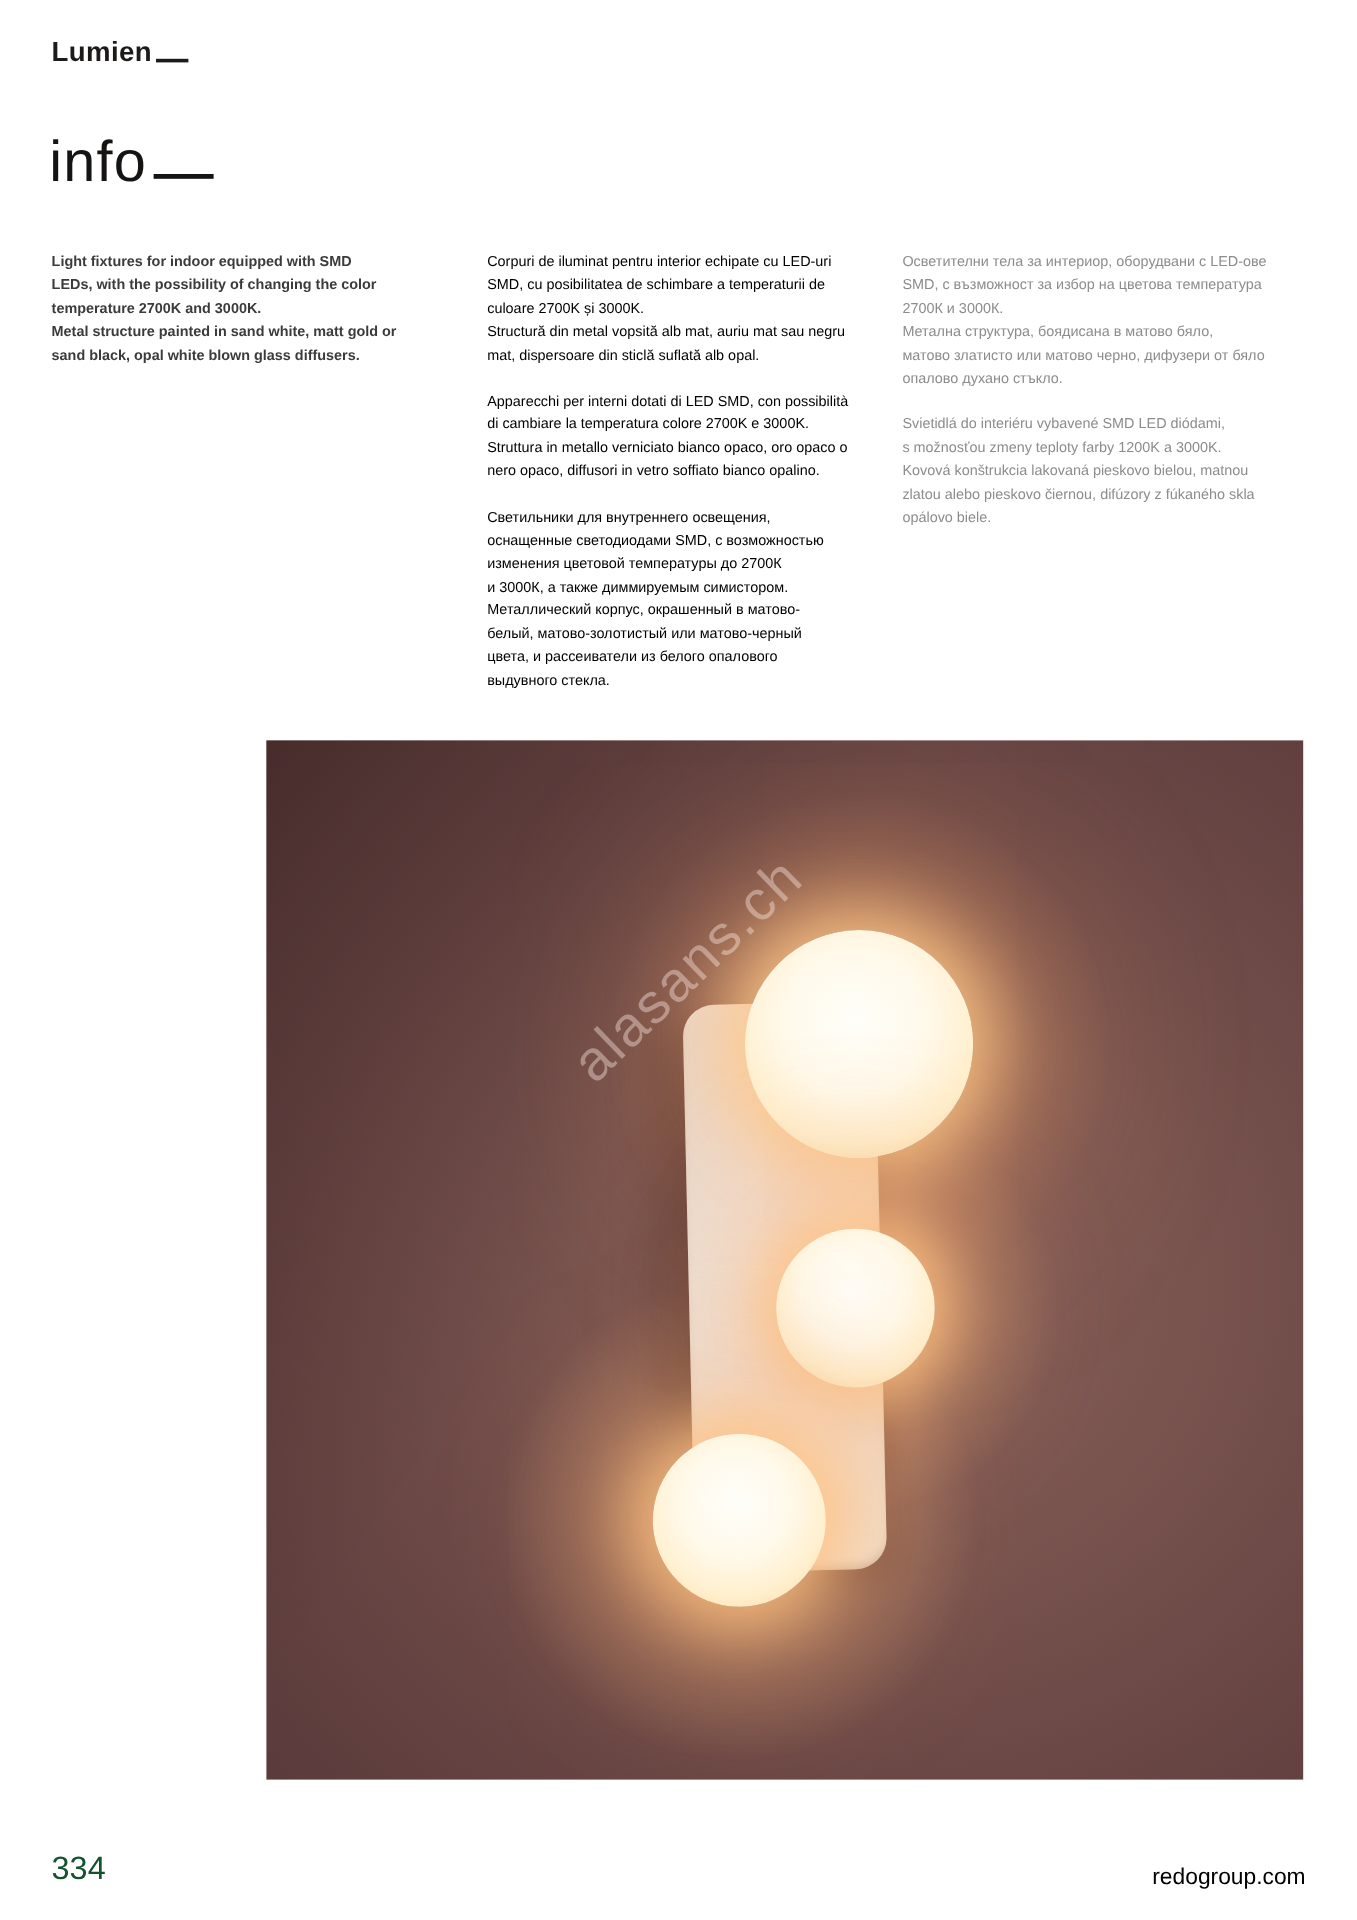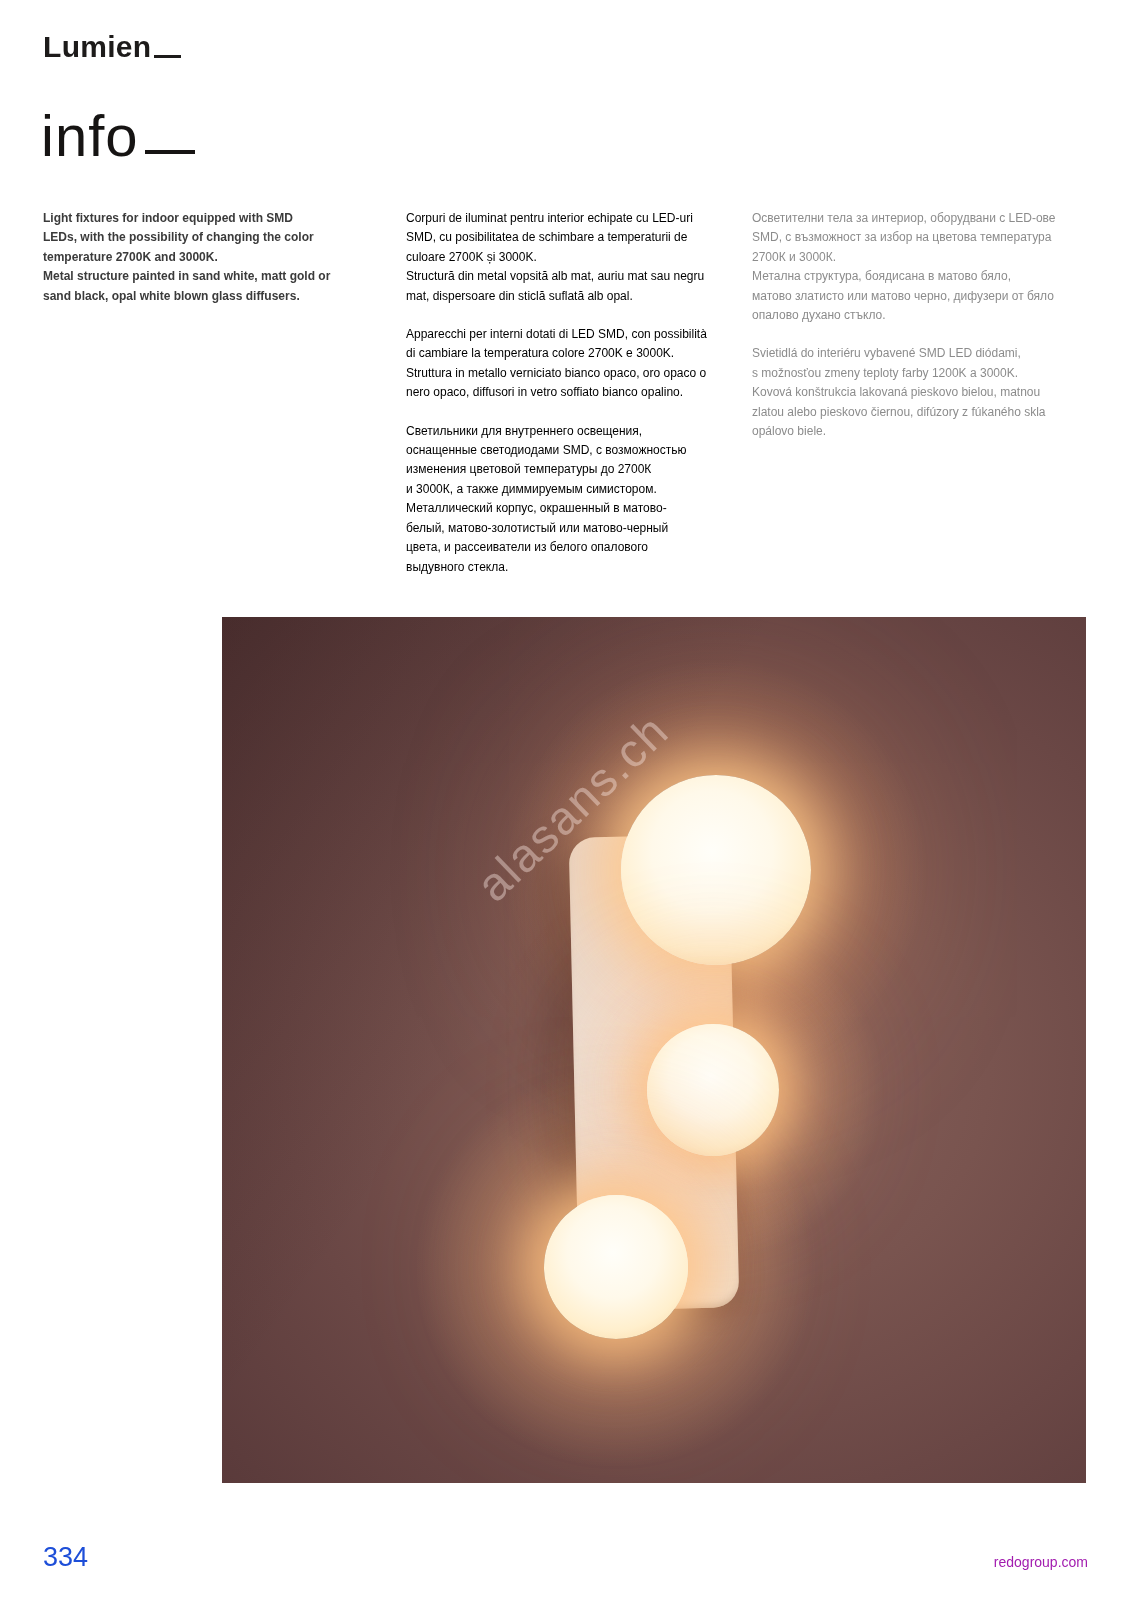--- a/index.html
+++ b/index.html
@@ -3,27 +3,27 @@
 <meta charset="utf-8">
 <style>
   html,body{margin:0;padding:0;background:#ffffff;}
   .page{
     position:relative; width:1131px; height:1600px; background:#ffffff;
     font-family:"Liberation Sans","DejaVu Sans",sans-serif; overflow:hidden;
   }
   
   .brand{
     position:absolute; left:43px; top:30px;
-    font-size:30px; font-weight:700; letter-spacing:.3px; color:#1d1b1a;
+    font-size:23px; font-weight:700; letter-spacing:.3px; color:#1d1b1a;
   }
   .u{display:inline-block; position:relative;}
   .u-brand{width:27px; border-bottom:3px solid #1d1b1a; top:1px; margin-left:3px;}
   .title{
     position:absolute; left:41px; top:96px; margin:0;
-    font-size:58px; font-weight:200; letter-spacing:1px; color:#161413; line-height:80px;
+    font-size:48px; font-weight:200; letter-spacing:1px; color:#161413; line-height:80px;
   }
   .u-title{width:50px; border-bottom:4px solid #161413; top:-2px; margin-left:6px;}
   
   .col{position:absolute; top:209px; font-size:12px; line-height:19.4px;}
   .col p{margin:0 0 19px 0; white-space:pre-line;}
   .col p:last-child{margin-bottom:0;}
   .col-en{left:43px; width:332px; font-weight:700; color:#3b3b3b;}
   .col-mid{left:406px; width:338px; color:#000000;}
   .col-right{left:752px; width:352px; color:#8c8c8c;}
   
@@ -63,25 +63,25 @@
   .watermark{
     position:absolute; left:165px; top:35px; width:370px; height:310px;
     display:flex; align-items:center; justify-content:center;
     transform:rotate(-44deg);
     font-size:47px; letter-spacing:2px; color:rgba(255,238,232,.40);
     pointer-events:none; z-index:5;
   }
   
   .page-number{
     position:absolute; left:43px; top:1542px;
-    font-size:27px; font-weight:500; color:#1d4ed8;
+    font-size:27px; font-weight:500; color:#14532d;
   }
   .website{
     position:absolute; right:43px; top:1554px;
-    font-size:14px; color:#a21caf;
+    font-size:19px; color:#000000;
   }
 </style>
 </head>
 <body>
 
 <div class="page">
 
   <header class="brand">
     <span>Lumien</span><span class="u u-brand"></span>
   </header>

